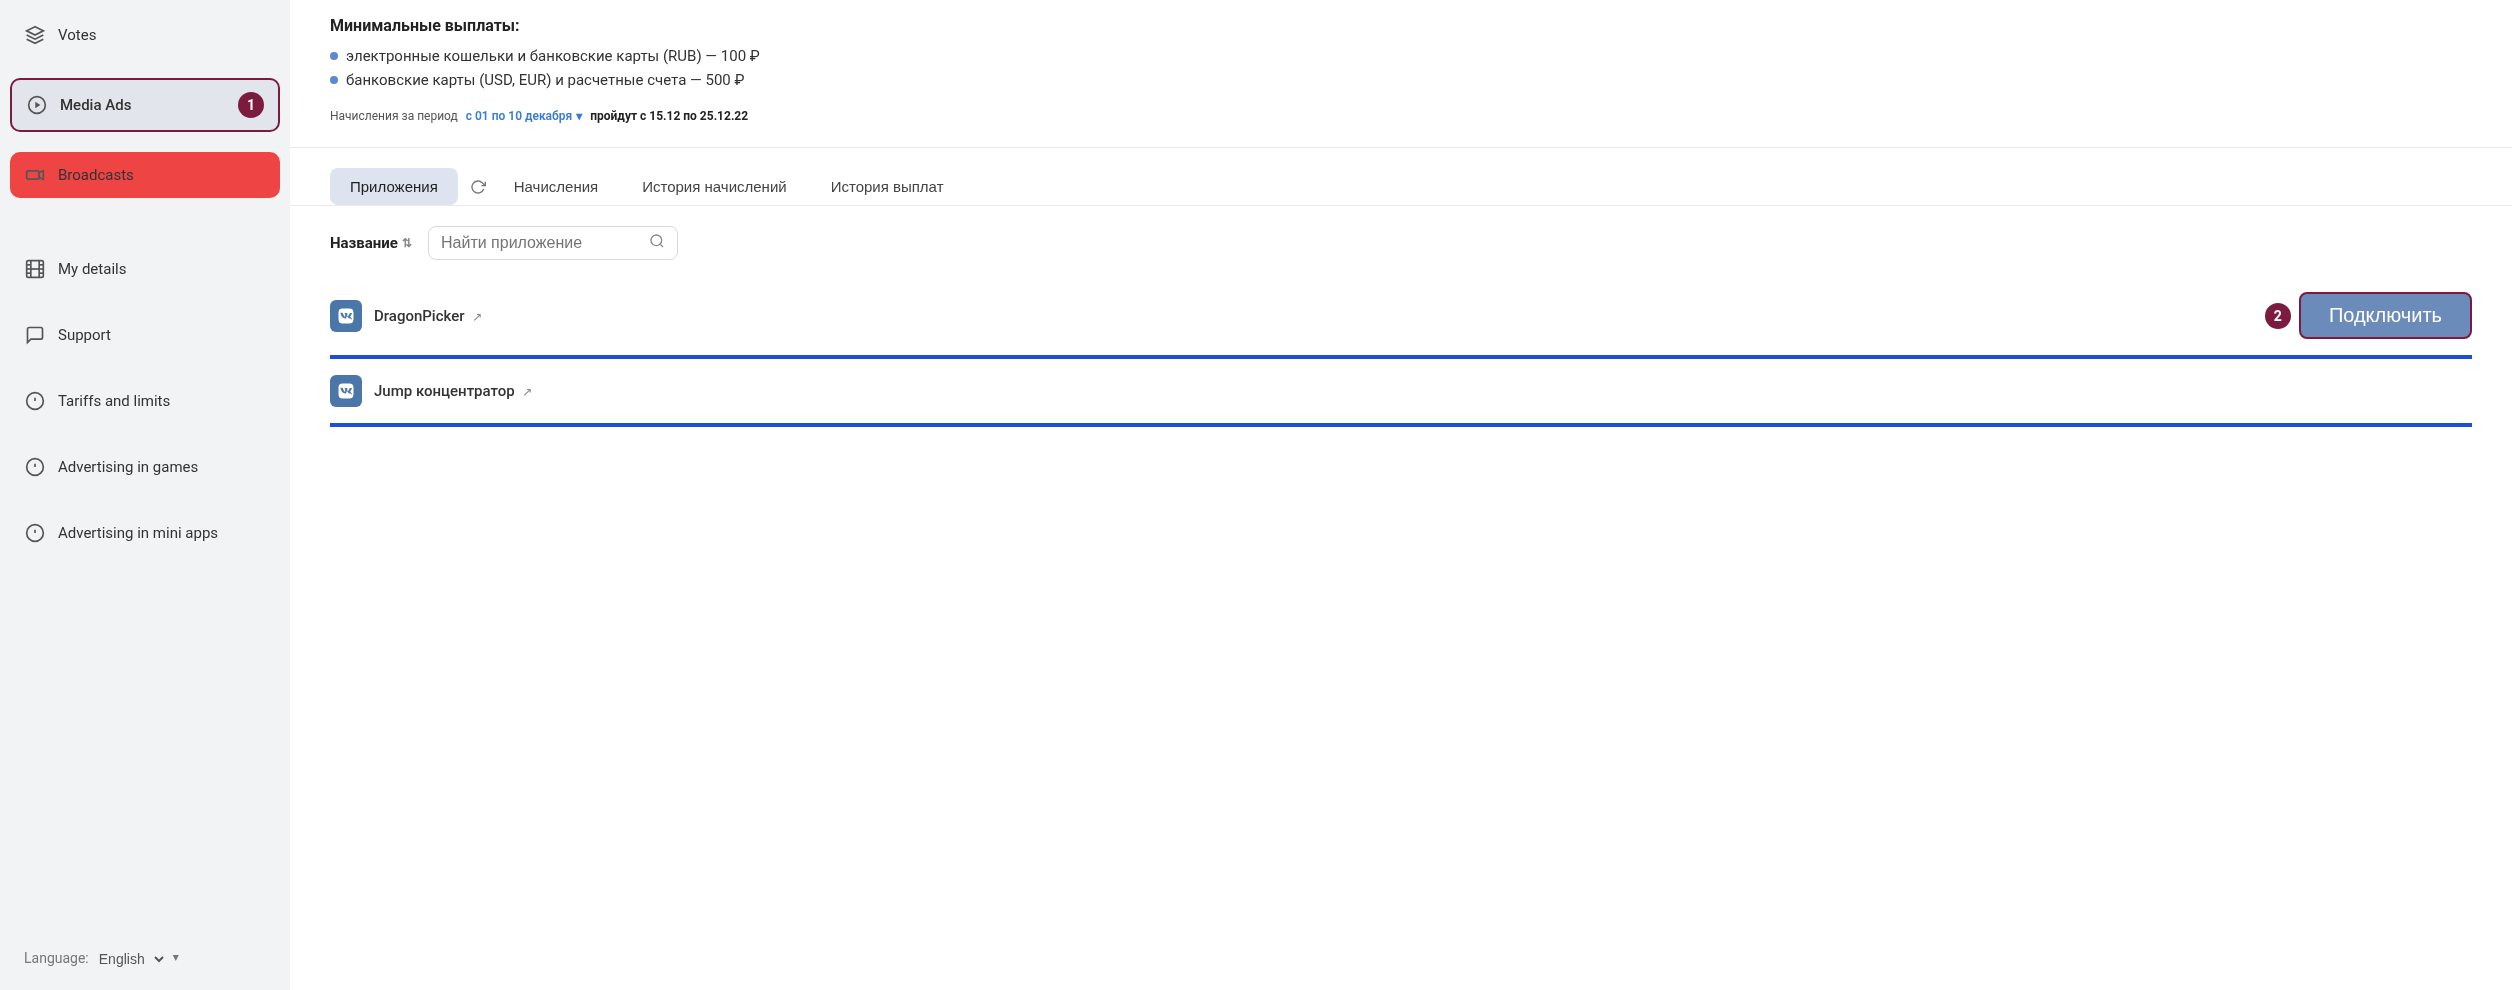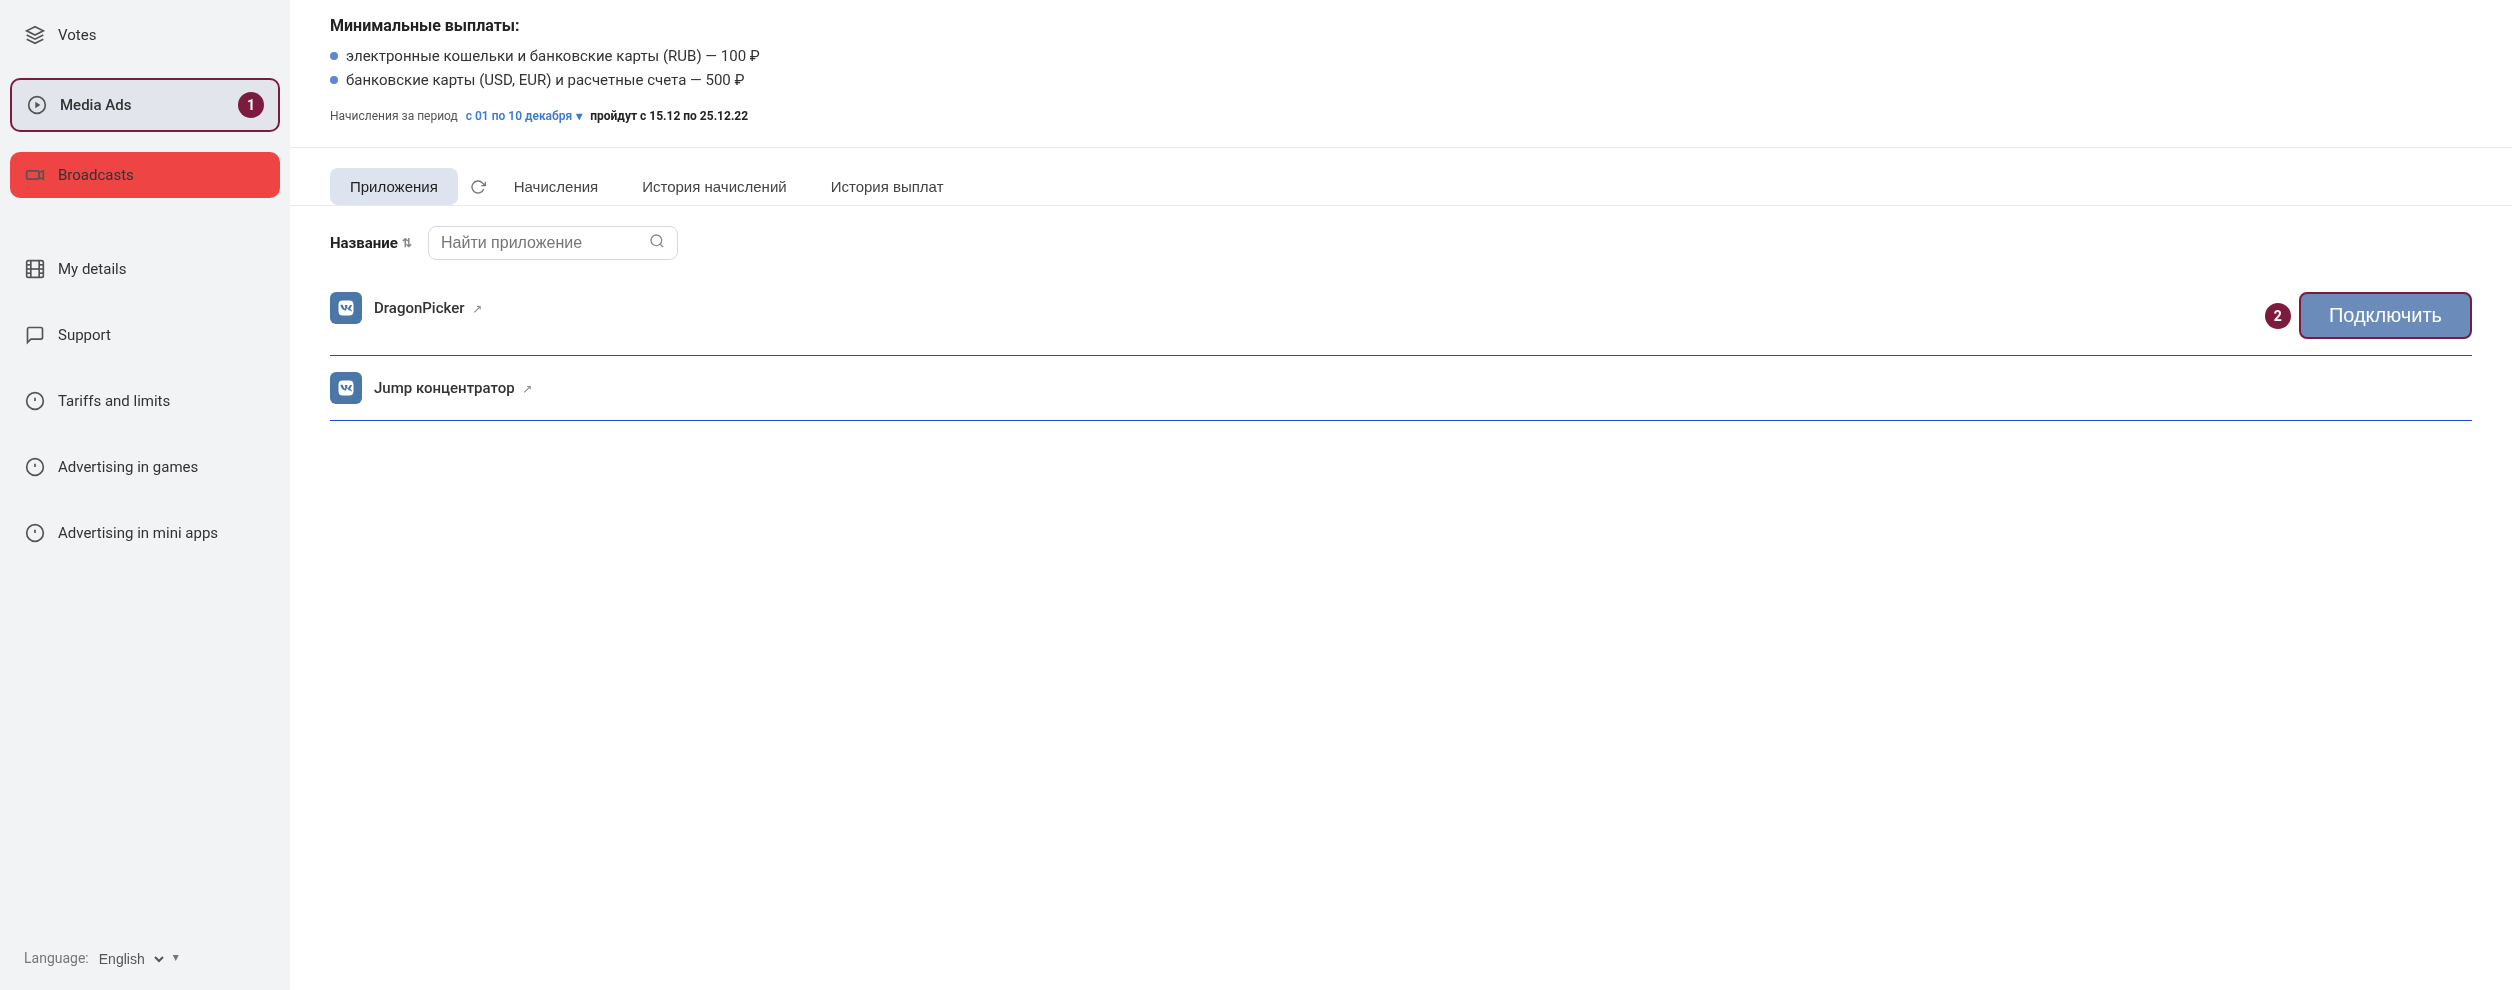--- a/index.html
+++ b/index.html
@@ -255,23 +255,23 @@
 
     
     .app-list {
       display: flex;
       flex-direction: column;
       gap: 0;
     }
 
     .app-row {
       display: flex;
-      align-items: flex-start;
+      align-items: center;
       padding: 16px 0;
-      border-bottom: 1px solid #1d4ed8;
+      border-bottom: 4px solid #1d4ed8;
     }
 
     .app-info {
       display: flex;
       align-items: center;
       gap: 12px;
       flex: 1;
     }
 
     .vk-icon {

